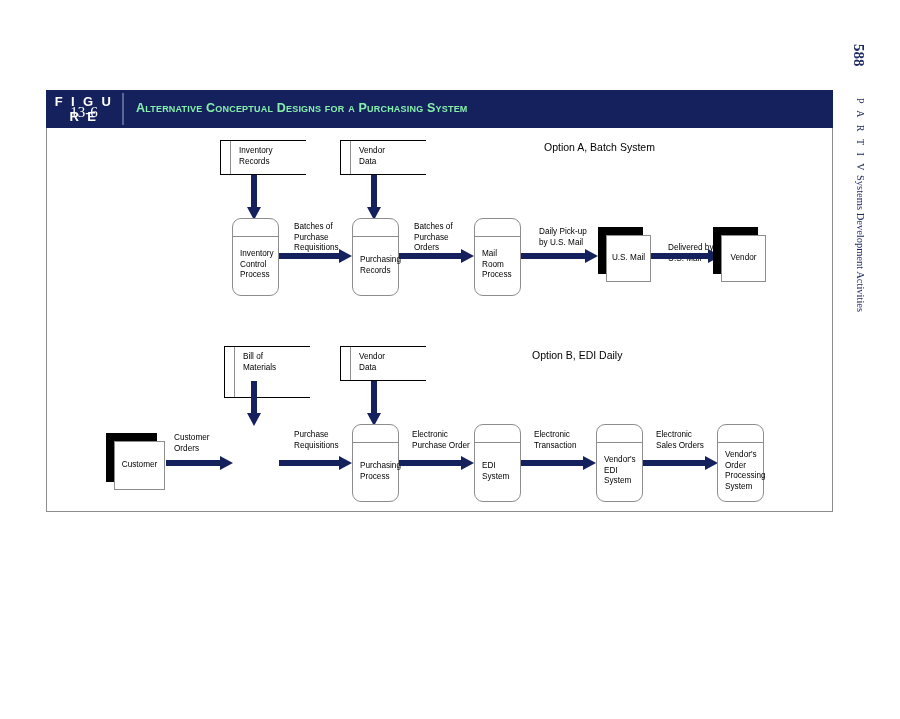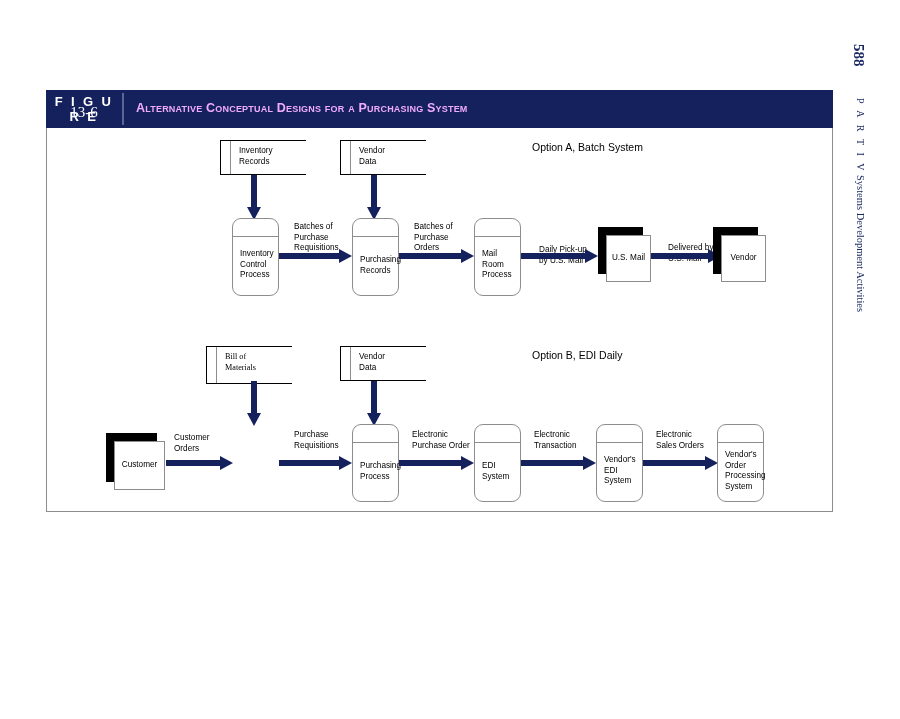--- a/index.html
+++ b/index.html
@@ -99,21 +99,21 @@
     left: 76px;
     top: 3px;
     width: 2px;
     height: 32px;
     background: #5a6795;
   }
   #figure-caption {
     position: absolute;
     left: 90px;
     top: 11px;
-    color: #f0abfc;
+    color: #86efac;
     font-size: 12.5px;
     font-weight: bold;
     letter-spacing: 0.2px;
     font-variant: small-caps;
     text-transform: none;
   }
 
   
   #diagram-canvas {
     position: absolute;
@@ -287,21 +287,21 @@
   <div id="figure-number-block">
     <div id="figure-word">F I G U R E</div>
     <div id="figure-number">13-6</div>
   </div>
   <div id="title-divider"></div>
   <div id="figure-caption">Alternative Conceptual Designs for a Purchasing System</div>
 </div>
 
 <div id="diagram-canvas">
 
-  <div class="opt-label" style="left:486px; top:13px;text-align:right;">Option A, Batch System</div>
+  <div class="opt-label" style="left:498px; top:13px;text-align:right;">Option A, Batch System</div>
 
   <div class="store" style="left:174px; top:12px; width:86px; height:35px;">
     <div class="srule"></div>
     <div class="stext">Inventory
 Records</div>
   </div>
   <div class="store" style="left:294px; top:12px; width:86px; height:35px;">
     <div class="srule"></div>
     <div class="stext">Vendor
 Data</div>
@@ -343,21 +343,21 @@
   </div>
 
   <div class="flow-label" style="left:368px; top:94px;">Batches of
 Purchase
 Orders</div>
   <div class="arrow-h" style="left:353px; top:121px; width:75px;">
     <div class="shaft" style="width:62px;"></div>
     <div class="head" style="left:62px;"></div>
   </div>
 
-  <div class="flow-label" style="left:493px; top:99px;margin-top:18px;">Daily Pick-up
+  <div class="flow-label" style="left:493px; top:99px;">Daily Pick-up
 by U.S. Mail</div>
   <div class="arrow-h" style="left:475px; top:121px; width:77px;">
     <div class="shaft" style="width:64px;"></div>
     <div class="head" style="left:64px;"></div>
   </div>
 
   <div class="entity" style="left:552px; top:99px; width:45px; height:47px;">
     <div class="shadow"></div>
     <div class="face"></div>
     <div class="etext">U.S. Mail</div>
@@ -371,21 +371,21 @@
   </div>
 
   <div class="entity" style="left:667px; top:99px; width:45px; height:47px;">
     <div class="shadow"></div>
     <div class="face"></div>
     <div class="etext">Vendor</div>
   </div>
 
   <div class="opt-label" style="left:486px; top:221px;">Option B, EDI Daily</div>
 
-  <div class="store" style="left:160px; top:218px; width:86px; height:38px;font-family:Liberation Serif, serif;">
+  <div class="store" style="left:178px; top:218px; width:86px; height:52px;">
     <div class="srule"></div>
     <div class="stext">Bill of
 Materials</div>
   </div>
   <div class="store" style="left:294px; top:218px; width:86px; height:35px;">
     <div class="srule"></div>
     <div class="stext">Vendor
 Data</div>
   </div>
 

